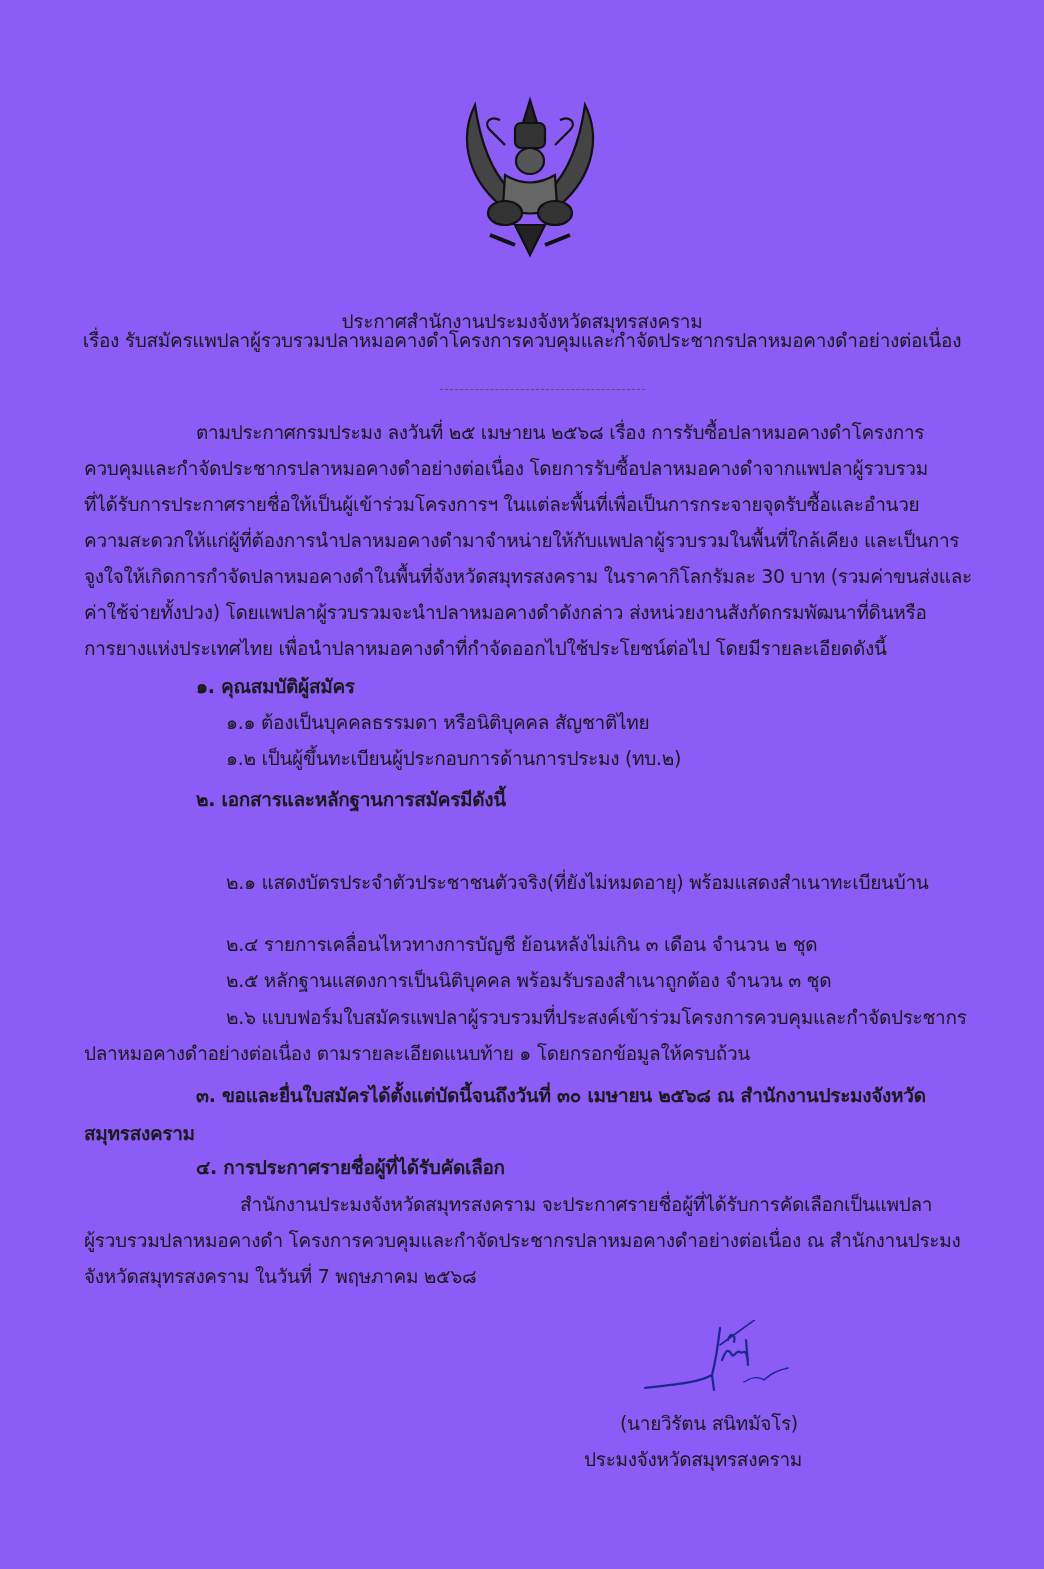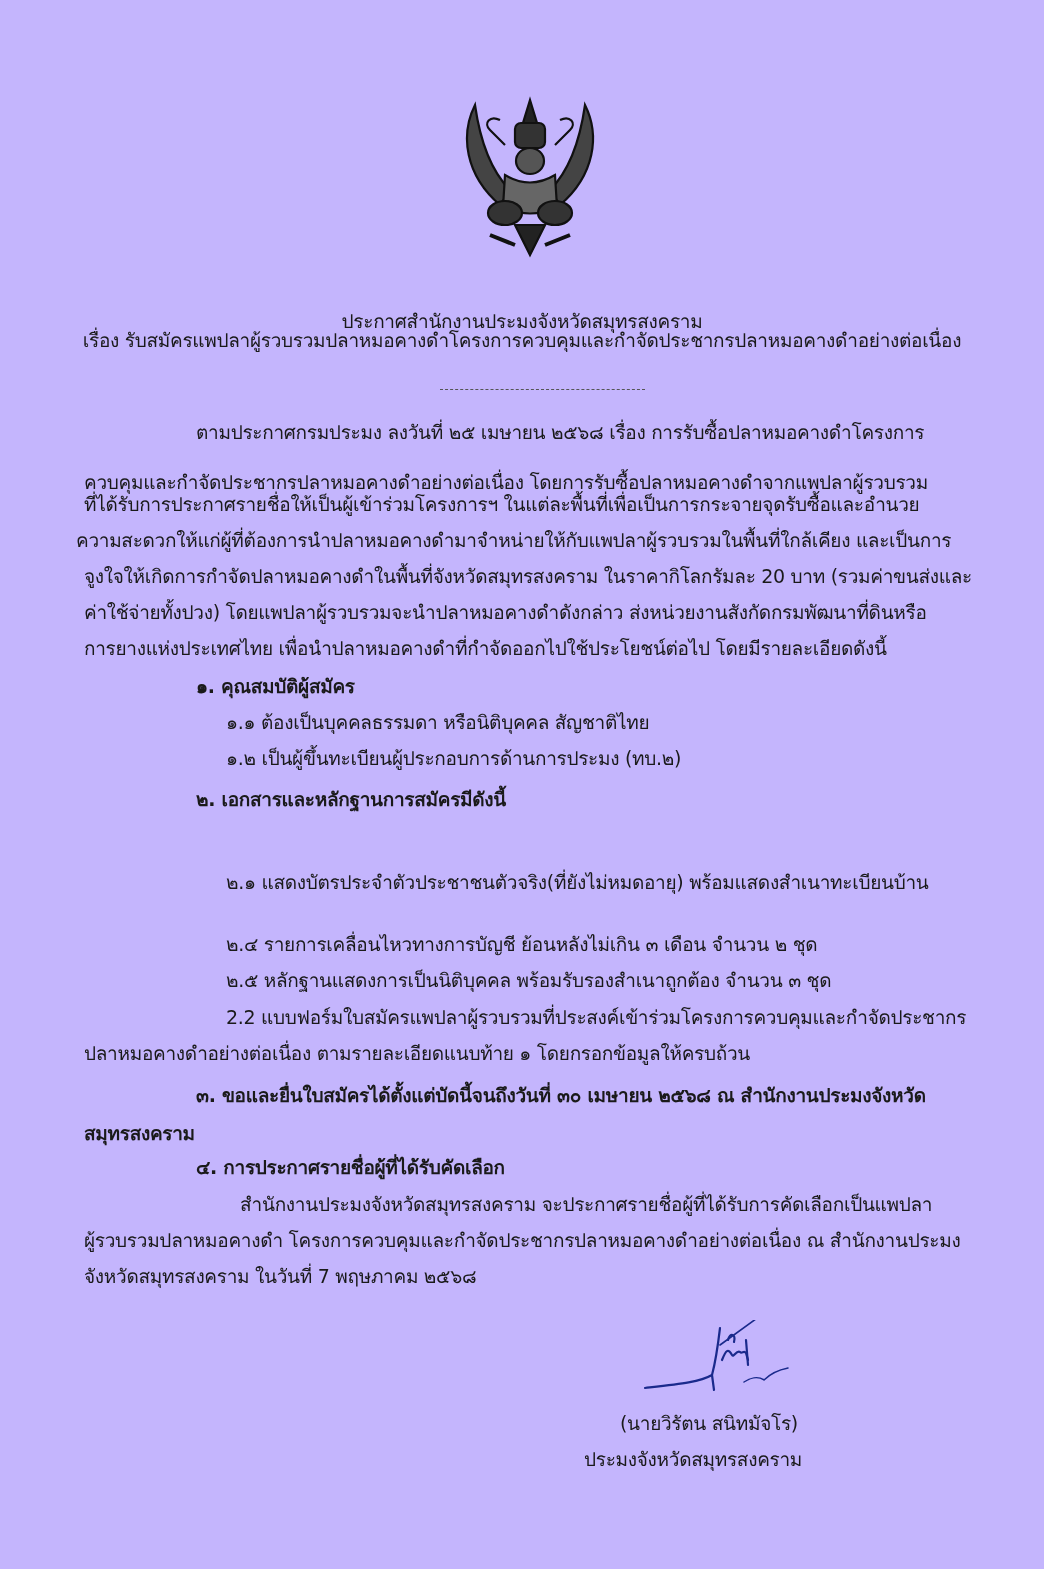--- a/index.html
+++ b/index.html
@@ -1,21 +1,21 @@
 <!DOCTYPE html>
 <html><head>
 <meta charset="utf-8">
 <style>
   html, body { margin: 0; padding: 0; background: #ffffff; }
   body {
     width: 1044px; height: 1569px; position: relative; overflow: hidden;
     font-family: "DejaVu Sans", "Liberation Sans", sans-serif;
     color: #1a1a1a;
   }
-  .page { position: absolute; inset: 0; background: #c4b5fd; }
+  .page { position: absolute; inset: 0; background: #8b5cf6; }
   .emblem { position: absolute; left: 445px; top: 95px; width: 170px; height: 170px; }
   .line { position: absolute; font-size: 19px; line-height: 24px; white-space: nowrap; letter-spacing: -0.3px; }
   .center { left: 0; right: 0; text-align: center; }
   .bold { font-weight: bold; }
   .dash { position: absolute; left: 440px; width: 205px; top: 389px; border-top: 1px dashed #555; }
   .sig { position: absolute; left: 640px; top: 1320px; width: 170px; height: 80px; }
 </style>
 </head>
 <body>
 
@@ -36,36 +36,36 @@
       <path d="M70 130 L85 160 L100 130 Z" fill="#222"></path>
       <path d="M45 140 L70 150 M125 140 L100 150" stroke-width="4"></path>
     </g>
   </svg>
 
   <div class="line center" style="top:309px;">ประกาศสำนักงานประมงจังหวัดสมุทรสงคราม</div>
   <div class="line center" style="top:328px;">เรื่อง รับสมัครแพปลาผู้รวบรวมปลาหมอคางดำโครงการควบคุมและกำจัดประชากรปลาหมอคางดำอย่างต่อเนื่อง</div>
   <div class="dash"></div>
 
   <div class="line" style="top:420px; left:196px;">ตามประกาศกรมประมง ลงวันที่ ๒๕ เมษายน ๒๕๖๘ เรื่อง การรับซื้อปลาหมอคางดำโครงการ</div>
-  <div class="line" style="top:456px; left:84px;margin-top:14px;">ควบคุมและกำจัดประชากรปลาหมอคางดำอย่างต่อเนื่อง โดยการรับซื้อปลาหมอคางดำจากแพปลาผู้รวบรวม</div>
+  <div class="line" style="top:456px; left:84px;">ควบคุมและกำจัดประชากรปลาหมอคางดำอย่างต่อเนื่อง โดยการรับซื้อปลาหมอคางดำจากแพปลาผู้รวบรวม</div>
   <div class="line" style="top:492px; left:84px;">ที่ได้รับการประกาศรายชื่อให้เป็นผู้เข้าร่วมโครงการฯ ในแต่ละพื้นที่เพื่อเป็นการกระจายจุดรับซื้อและอำนวย</div>
-  <div class="line" style="top:528px; left:76px;">ความสะดวกให้แก่ผู้ที่ต้องการนำปลาหมอคางดำมาจำหน่ายให้กับแพปลาผู้รวบรวมในพื้นที่ใกล้เคียง และเป็นการ</div>
-  <div class="line" style="top:564px; left:84px;">จูงใจให้เกิดการกำจัดปลาหมอคางดำในพื้นที่จังหวัดสมุทรสงคราม ในราคากิโลกรัมละ 20 บาท (รวมค่าขนส่งและ</div>
+  <div class="line" style="top:528px; left:84px;">ความสะดวกให้แก่ผู้ที่ต้องการนำปลาหมอคางดำมาจำหน่ายให้กับแพปลาผู้รวบรวมในพื้นที่ใกล้เคียง และเป็นการ</div>
+  <div class="line" style="top:564px; left:84px;">จูงใจให้เกิดการกำจัดปลาหมอคางดำในพื้นที่จังหวัดสมุทรสงคราม ในราคากิโลกรัมละ 30 บาท (รวมค่าขนส่งและ</div>
   <div class="line" style="top:600px; left:84px;">ค่าใช้จ่ายทั้งปวง) โดยแพปลาผู้รวบรวมจะนำปลาหมอคางดำดังกล่าว ส่งหน่วยงานสังกัดกรมพัฒนาที่ดินหรือ</div>
   <div class="line" style="top:636px; left:84px;">การยางแห่งประเทศไทย เพื่อนำปลาหมอคางดำที่กำจัดออกไปใช้ประโยชน์ต่อไป โดยมีรายละเอียดดังนี้</div>
 
   <div class="line bold" style="top:674px; left:196px;">๑. คุณสมบัติผู้สมัคร</div>
   <div class="line" style="top:710px; left:226px;">๑.๑ ต้องเป็นบุคคลธรรมดา หรือนิติบุคคล สัญชาติไทย</div>
   <div class="line" style="top:746px; left:226px;">๑.๒ เป็นผู้ขึ้นทะเบียนผู้ประกอบการด้านการประมง (ทบ.๒)</div>
 
   <div class="line bold" style="top:787px; left:196px;">๒. เอกสารและหลักฐานการสมัครมีดังนี้</div>
   <div class="line" style="top:824px; left:226px;margin-top:46px;">๒.๑ แสดงบัตรประจำตัวประชาชนตัวจริง(ที่ยังไม่หมดอายุ) พร้อมแสดงสำเนาทะเบียนบ้าน</div>
   <div class="line" style="top:932px; left:226px;">๒.๔ รายการเคลื่อนไหวทางการบัญชี ย้อนหลังไม่เกิน ๓ เดือน  จำนวน ๒ ชุด</div>
   <div class="line" style="top:968px; left:226px;">๒.๕ หลักฐานแสดงการเป็นนิติบุคคล พร้อมรับรองสำเนาถูกต้อง จำนวน ๓ ชุด</div>
-  <div class="line" style="top:1005px; left:226px;">2.2 แบบฟอร์มใบสมัครแพปลาผู้รวบรวมที่ประสงค์เข้าร่วมโครงการควบคุมและกำจัดประชากร</div>
+  <div class="line" style="top:1005px; left:226px;">๒.๖ แบบฟอร์มใบสมัครแพปลาผู้รวบรวมที่ประสงค์เข้าร่วมโครงการควบคุมและกำจัดประชากร</div>
   <div class="line" style="top:1041px; left:84px;">ปลาหมอคางดำอย่างต่อเนื่อง ตามรายละเอียดแนบท้าย ๑ โดยกรอกข้อมูลให้ครบถ้วน</div>
 
   <div class="line bold" style="top:1083px; left:196px;">๓. ขอและยื่นใบสมัครได้ตั้งแต่บัดนี้จนถึงวันที่ ๓๐ เมษายน ๒๕๖๘ ณ สำนักงานประมงจังหวัด</div>
   <div class="line bold" style="top:1121px; left:84px;">สมุทรสงคราม</div>
 
   <div class="line bold" style="top:1155px; left:196px;">๔. การประกาศรายชื่อผู้ที่ได้รับคัดเลือก</div>
   <div class="line" style="top:1192px; left:240px;">สำนักงานประมงจังหวัดสมุทรสงคราม จะประกาศรายชื่อผู้ที่ได้รับการคัดเลือกเป็นแพปลา</div>
   <div class="line" style="top:1228px; left:84px;">ผู้รวบรวมปลาหมอคางดำ โครงการควบคุมและกำจัดประชากรปลาหมอคางดำอย่างต่อเนื่อง ณ สำนักงานประมง</div>
   <div class="line" style="top:1264px; left:84px;">จังหวัดสมุทรสงคราม ในวันที่ 7 พฤษภาคม ๒๕๖๘</div>
 

